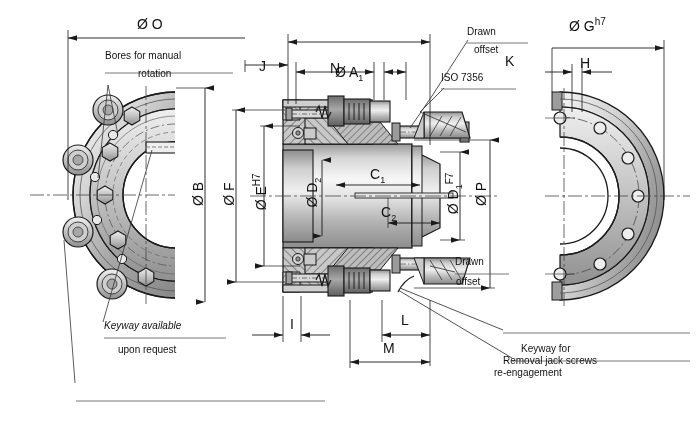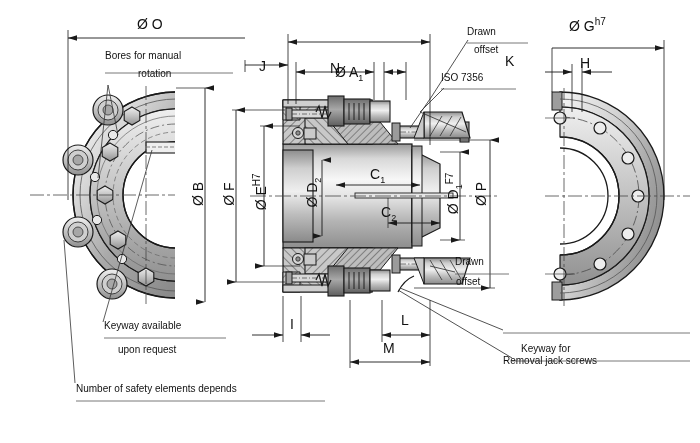--- a/index.html
+++ b/index.html
@@ -460,23 +460,23 @@
   <span>C</span><span class="sub">1</span>
 </div>
 <div class="lbl dim" style="left:381px; top:204px;">
   <span>C</span><span class="sub">2</span>
 </div>
 
 <div class="lbl dim" style="left:290px; top:316px;">I</div>
 <div class="lbl dim" style="left:401px; top:312px;">L</div>
 <div class="lbl dim" style="left:383px; top:340px;">M</div>
 
-<div class="lbl note" style="left:104px; top:320px;">Keyway available</div>
+<div class="lbl note" style="left:104px; top:320px;font-style:italic;">Keyway available</div>
 <div class="lbl note" style="left:118px; top:344px;">upon request</div>
-<div class="lbl note" style="left:76px; top:383px;">Number of safety elements depends</div>
 
 <div class="lbl note" style="left:455px; top:256px;">Drawn</div>
 <div class="lbl note" style="left:456px; top:276px;">offset</div>
 
 <div class="lbl note" style="left:503px; top:315px;margin-top:40px;">Removal jack screws</div>
 <div class="lbl note" style="left:521px; top:343px;">Keyway for</div>
+<div class="lbl note" style="left:494px; top:367px;">re-engagement</div>
 
 </div>
 
 </body></html>

